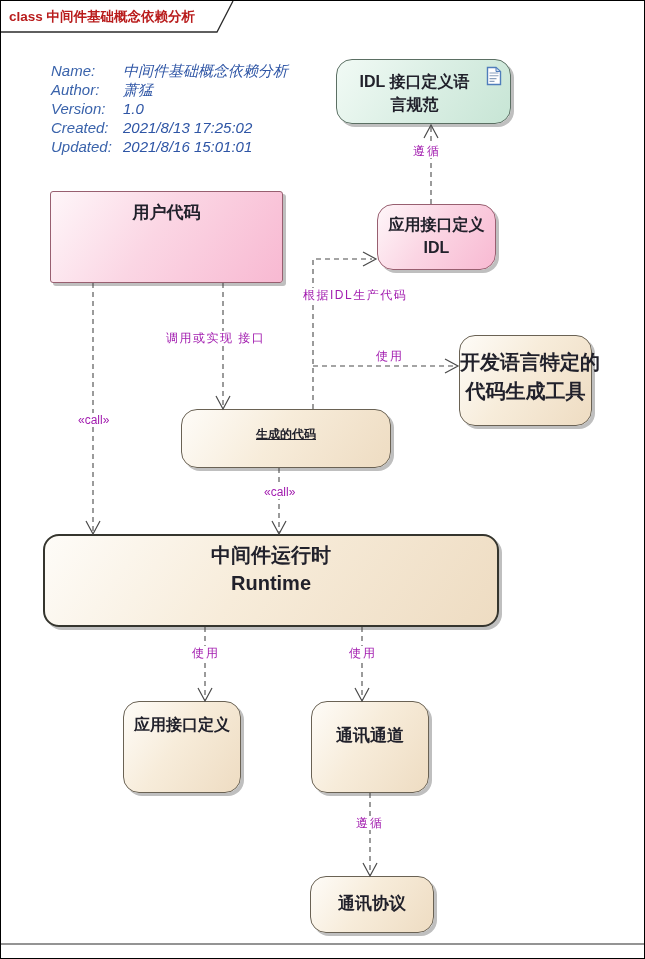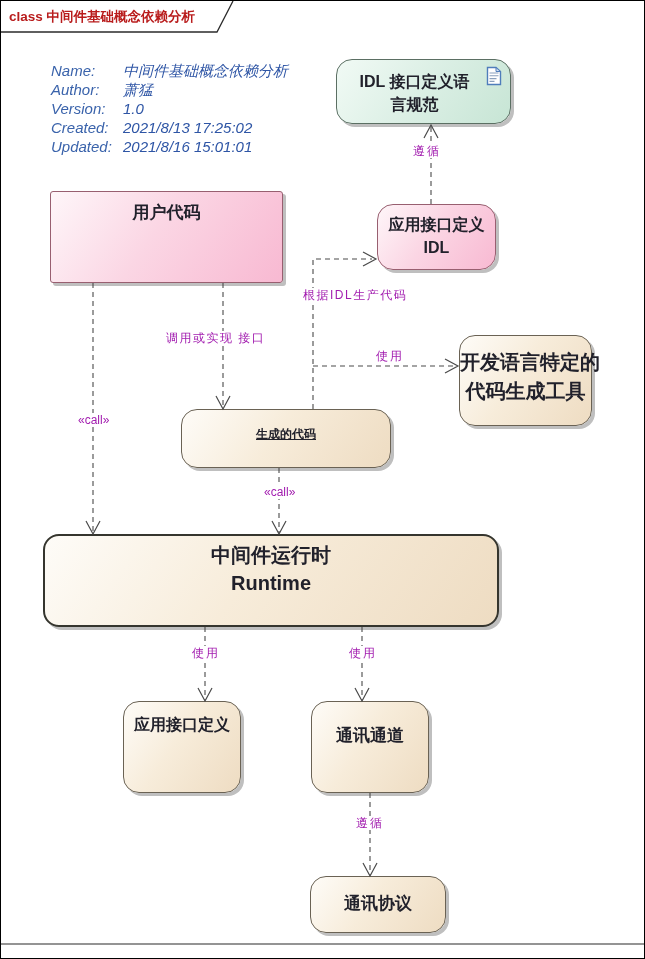--- a/index.html
+++ b/index.html
@@ -114,21 +114,21 @@
   </div>
 
   <div class="node tan" style="left:122px;top:700px;width:118px;height:92px;padding-top:11px;font-size:16px;">
     <div class="nt">应用接口定义</div>
   </div>
 
   <div class="node tan" style="left:310px;top:700px;width:118px;height:92px;padding-top:22px;font-size:17px;">
     <div class="nt">通讯通道</div>
   </div>
 
-  <div class="node tan" style="left:309px;top:875px;width:136px;height:57px;padding-top:15px;font-size:17px;">
+  <div class="node tan" style="left:309px;top:875px;width:124px;height:57px;padding-top:15px;font-size:17px;">
     <div class="nt">通讯协议</div>
   </div>
 
   <div class="clabel cjk" style="left:410px;top:143px;">遵循</div>
   <div class="clabel cjk2" style="left:300px;top:287px;">根据IDL生产代码</div>
   <div class="clabel cjk2" style="left:163px;top:330px;">调用或实现 接口</div>
   <div class="clabel cjk" style="left:373px;top:348px;">使用</div>
   <div class="clabel" style="left:75px;top:412px;">«call»</div>
   <div class="clabel" style="left:261px;top:484px;">«call»</div>
   <div class="clabel cjk" style="left:189px;top:645px;">使用</div>

